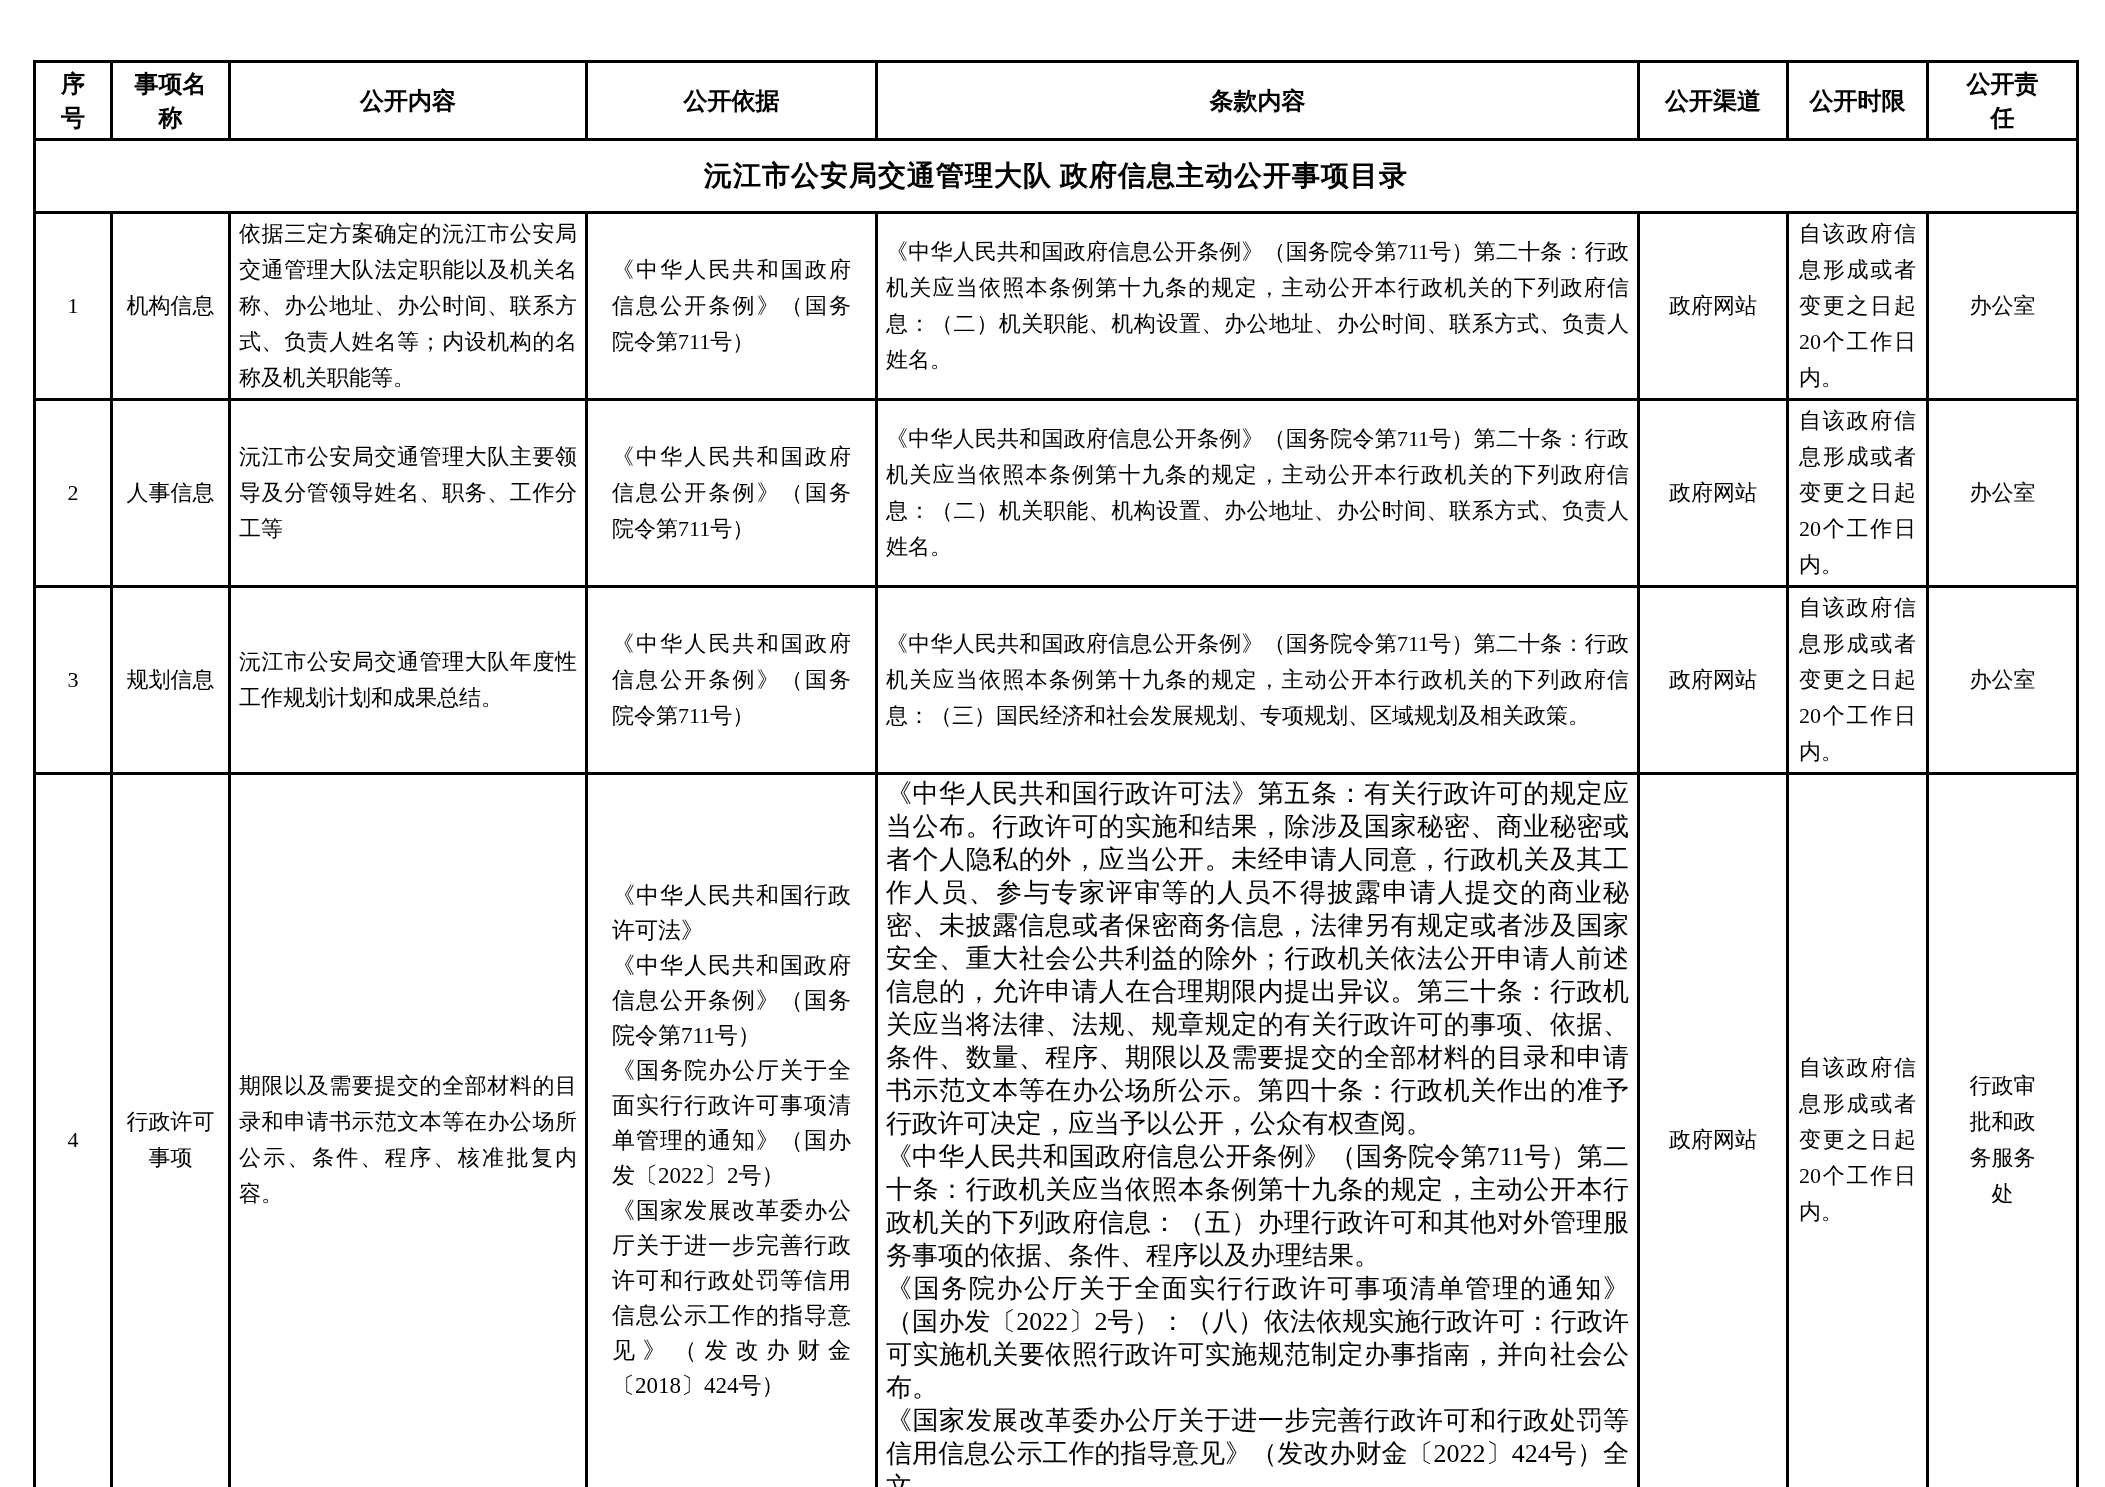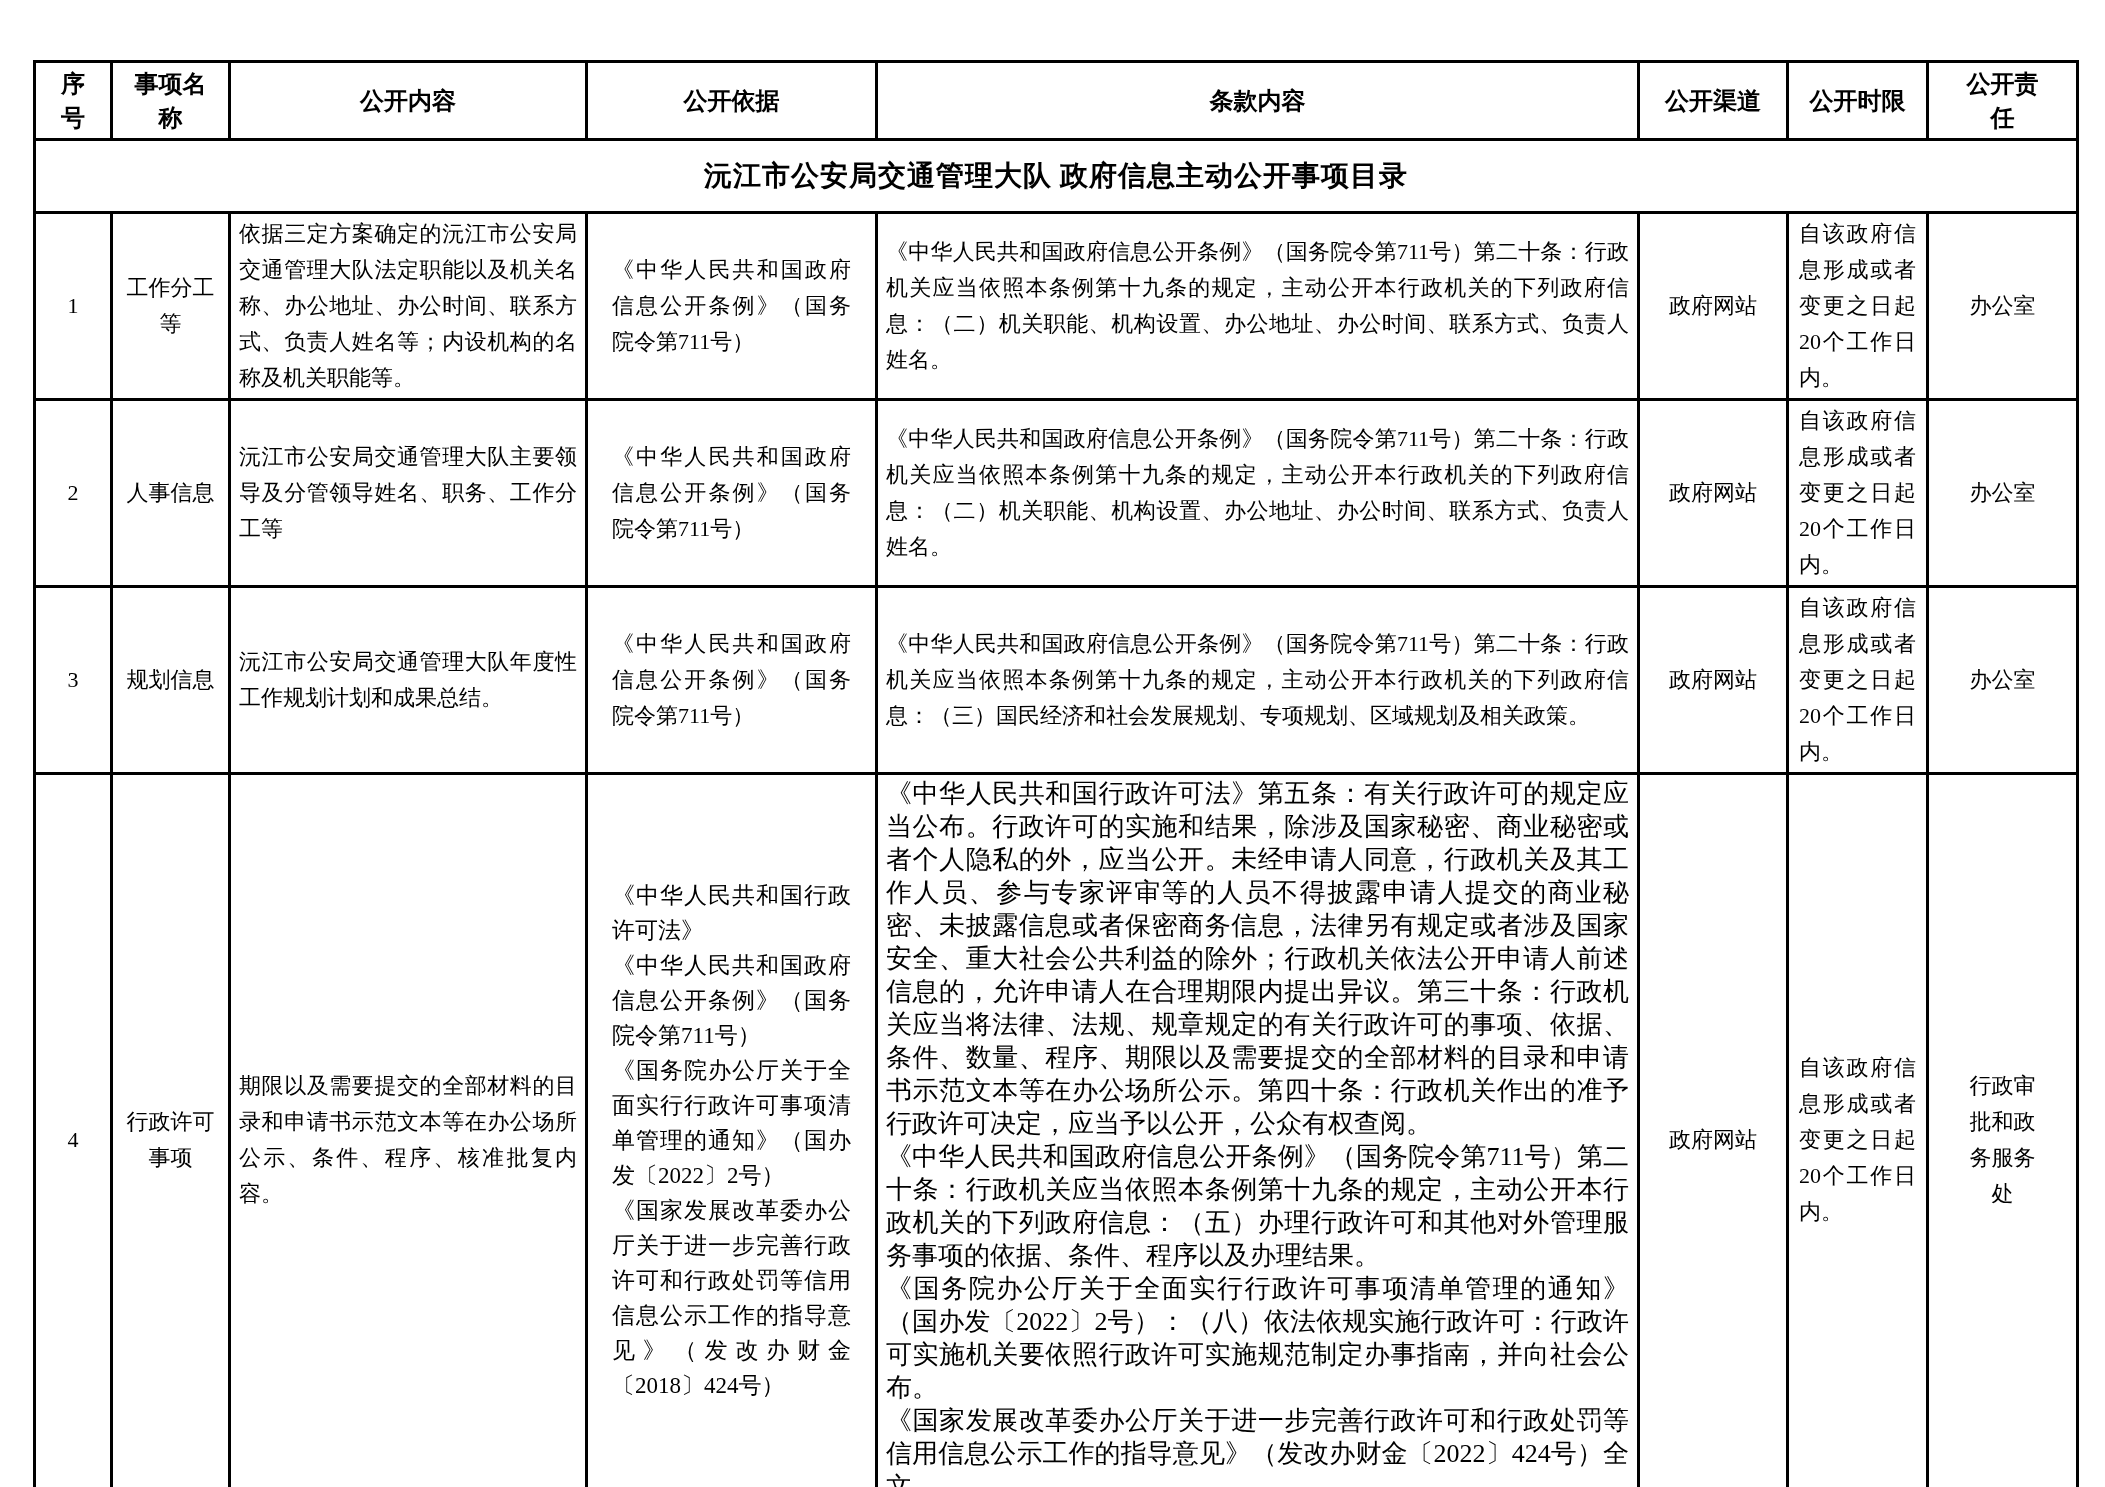--- a/index.html
+++ b/index.html
@@ -82,21 +82,21 @@
         <th>公开依据</th>
         <th>条款内容</th>
         <th>公开渠道</th>
         <th>公开时限</th>
         <th class="th-resp">公开责任</th>
       </tr>
     </thead>
     <tbody>
       <tr class="r1">
         <td class="c-no">1</td>
-        <td class="c-name">工作分工等</td>
+        <td class="c-name">机构信息</td>
         <td class="c-content">依据三定方案确定的沅江市公安局交通管理大队法定职能以及机关名称、办公地址、办公时间、联系方式、负责人姓名等；内设机构的名称及机关职能等。</td>
         <td class="c-basis">
             <p>《中华人民共和国政府信息公开条例》（国务院令第711号）</p>
           </td>
         <td class="c-clause">
             <p>《中华人民共和国政府信息公开条例》（国务院令第711号）第二十条：行政机关应当依照本条例第十九条的规定，主动公开本行政机关的下列政府信息：（二）机关职能、机构设置、办公地址、办公时间、联系方式、负责人姓名。</p>
           </td>
         <td class="c-channel">政府网站</td>
         <td class="c-time">自该政府信息形成或者变更之日起20个工作日内。</td>
         <td class="c-resp">办公室</td>

